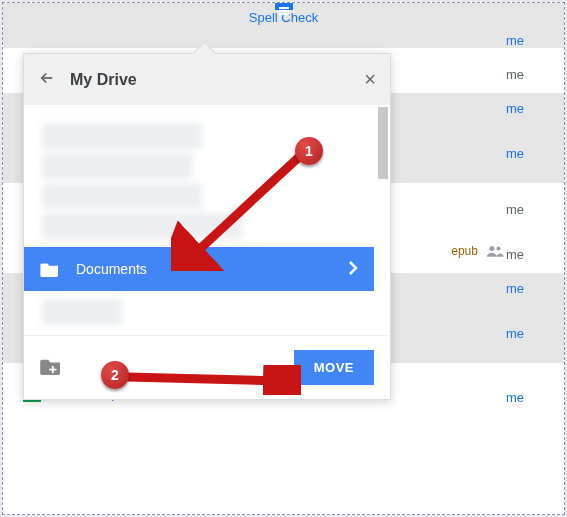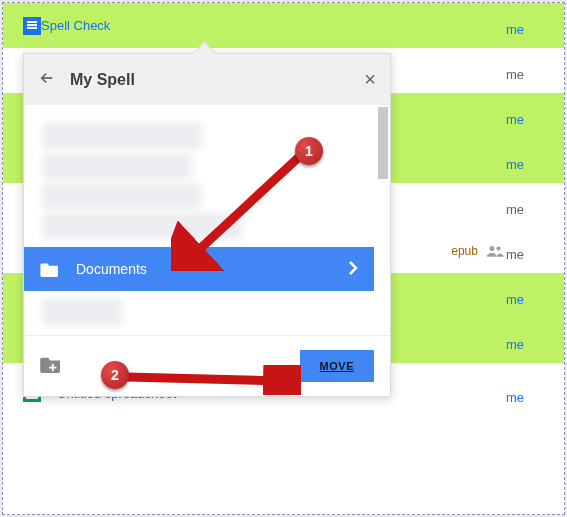--- a/index.html
+++ b/index.html
@@ -22,21 +22,21 @@
     }
     
     .file-row {
       display: flex;
       align-items: center;
       height: 45px;
       padding: 0 20px;
       font-size: 13px;
       color: #1a73e8;
     }
-    .file-row.alt { background: #bef264; }
+    .file-row.alt { background: #e5e5e5; flex-direction: column; }
     .file-row.white { background: #fff; }
     .owner { margin-left: auto; color: #5f6368; font-size: 13px; padding-right: 20px; margin-top: 8px;}
     .owner.link { color: #1a73e8; }
     .row-label { color: #1a73e8; }
     .epub { color: #a16207; font-size: 12px; margin-left: 0; }
     .shared-svg { margin-left: 8px; width: 20px; height: 14px; fill:#9aa0a6;}
     .sheets-icon { width: 18px; height: 18px; background:#0f9d58; position:relative; }
     .sheets-icon::before { content:""; position:absolute; inset:3px; border:1.5px solid #fff; }
     .sheets-icon::after { content:""; position:absolute; left:3px; right:3px; top:50%; height:1.5px; background:#fff; box-shadow: 0 -3px 0 #fff, 0 3px 0 #fff; }
     .docs-icon { width: 18px; height: 18px; background:#1a73e8; position:relative; }
@@ -97,25 +97,24 @@
     .chevron { margin-left:auto; color:#fff; font-size:20px;}
     .popup-footer {
       display:flex; align-items:center;
       padding: 14px 16px;
       border-top:1px solid #eceef1;
       margin-top: 6px;
     }
     .new-folder-icon { width:22px; height:18px; cursor:pointer;}
     .move-btn {
       margin-left:auto;
-      background:#4285f4; color:#0f172a;
+      background:#4285f4; color:#ffffff;
       border:none; padding: 10px 20px;
-      font-size:11px; font-weight:bold; letter-spacing:.5px;
+      font-size:13px; font-weight:bold; letter-spacing:.5px;
       cursor:pointer;
-      text-decoration:underline;
     }
 
     
     .badge {
       position:absolute;
       width:28px; height:28px; border-radius:50%;
       background: radial-gradient(circle at 35% 30%, #e34a4a, #b21f1f);
       color:#fff; font-size:14px; font-weight:bold;
       display:flex; align-items:center; justify-content:center;
       box-shadow: 0 2px 3px rgba(0,0,0,.4);
@@ -170,21 +169,21 @@
   </div>
 
   <div class="popup">
     <div class="popup-header">
       <span class="back-btn">
         <svg width="18" height="18" viewBox="0 0 24 24" fill="none" stroke="#5f6368" stroke-width="2.3">
             <path d="M19 12H5"></path>
             <path d="M11 18l-6-6 6-6"></path>
           </svg>
       </span>
-      <span class="popup-title">My Spell</span>
+      <span class="popup-title">My Drive</span>
       <span class="close-btn">×</span>
     </div>
     <div class="popup-body">
       <div class="scroll-thumb"></div>
       <div class="blur-item w1"></div>
       <div class="blur-item w2"></div>
       <div class="blur-item w1"></div>
       <div class="blur-item w3"></div>
       <div class="selected-folder">
         <svg class="folder-icon" viewBox="0 0 24 20" fill="#fff">

